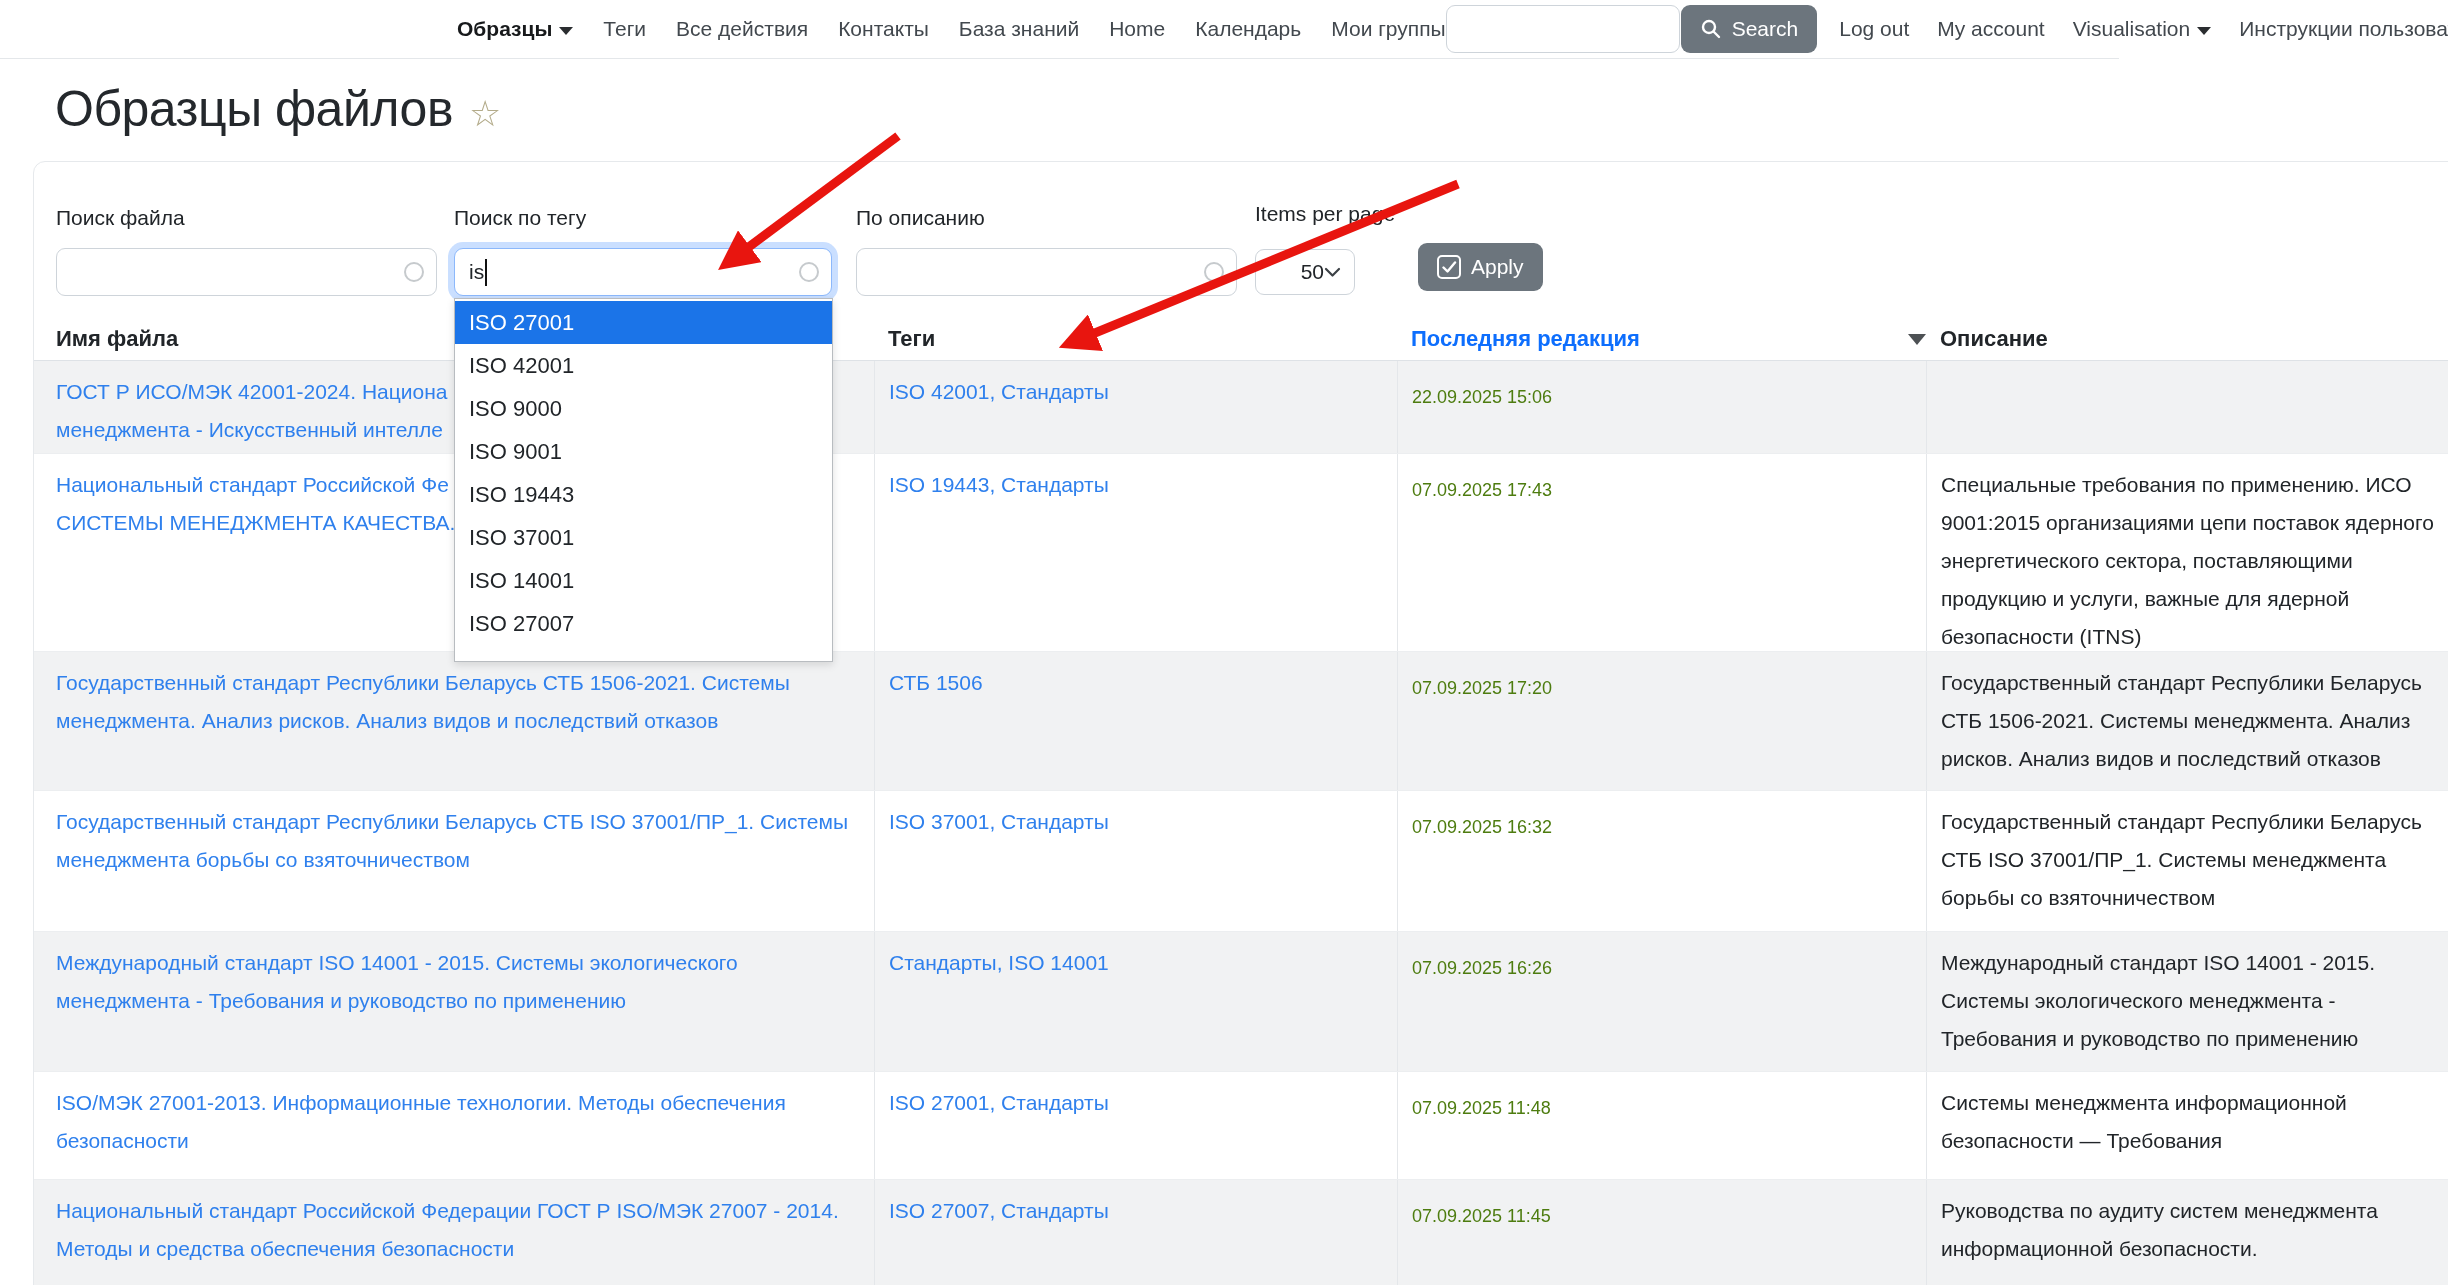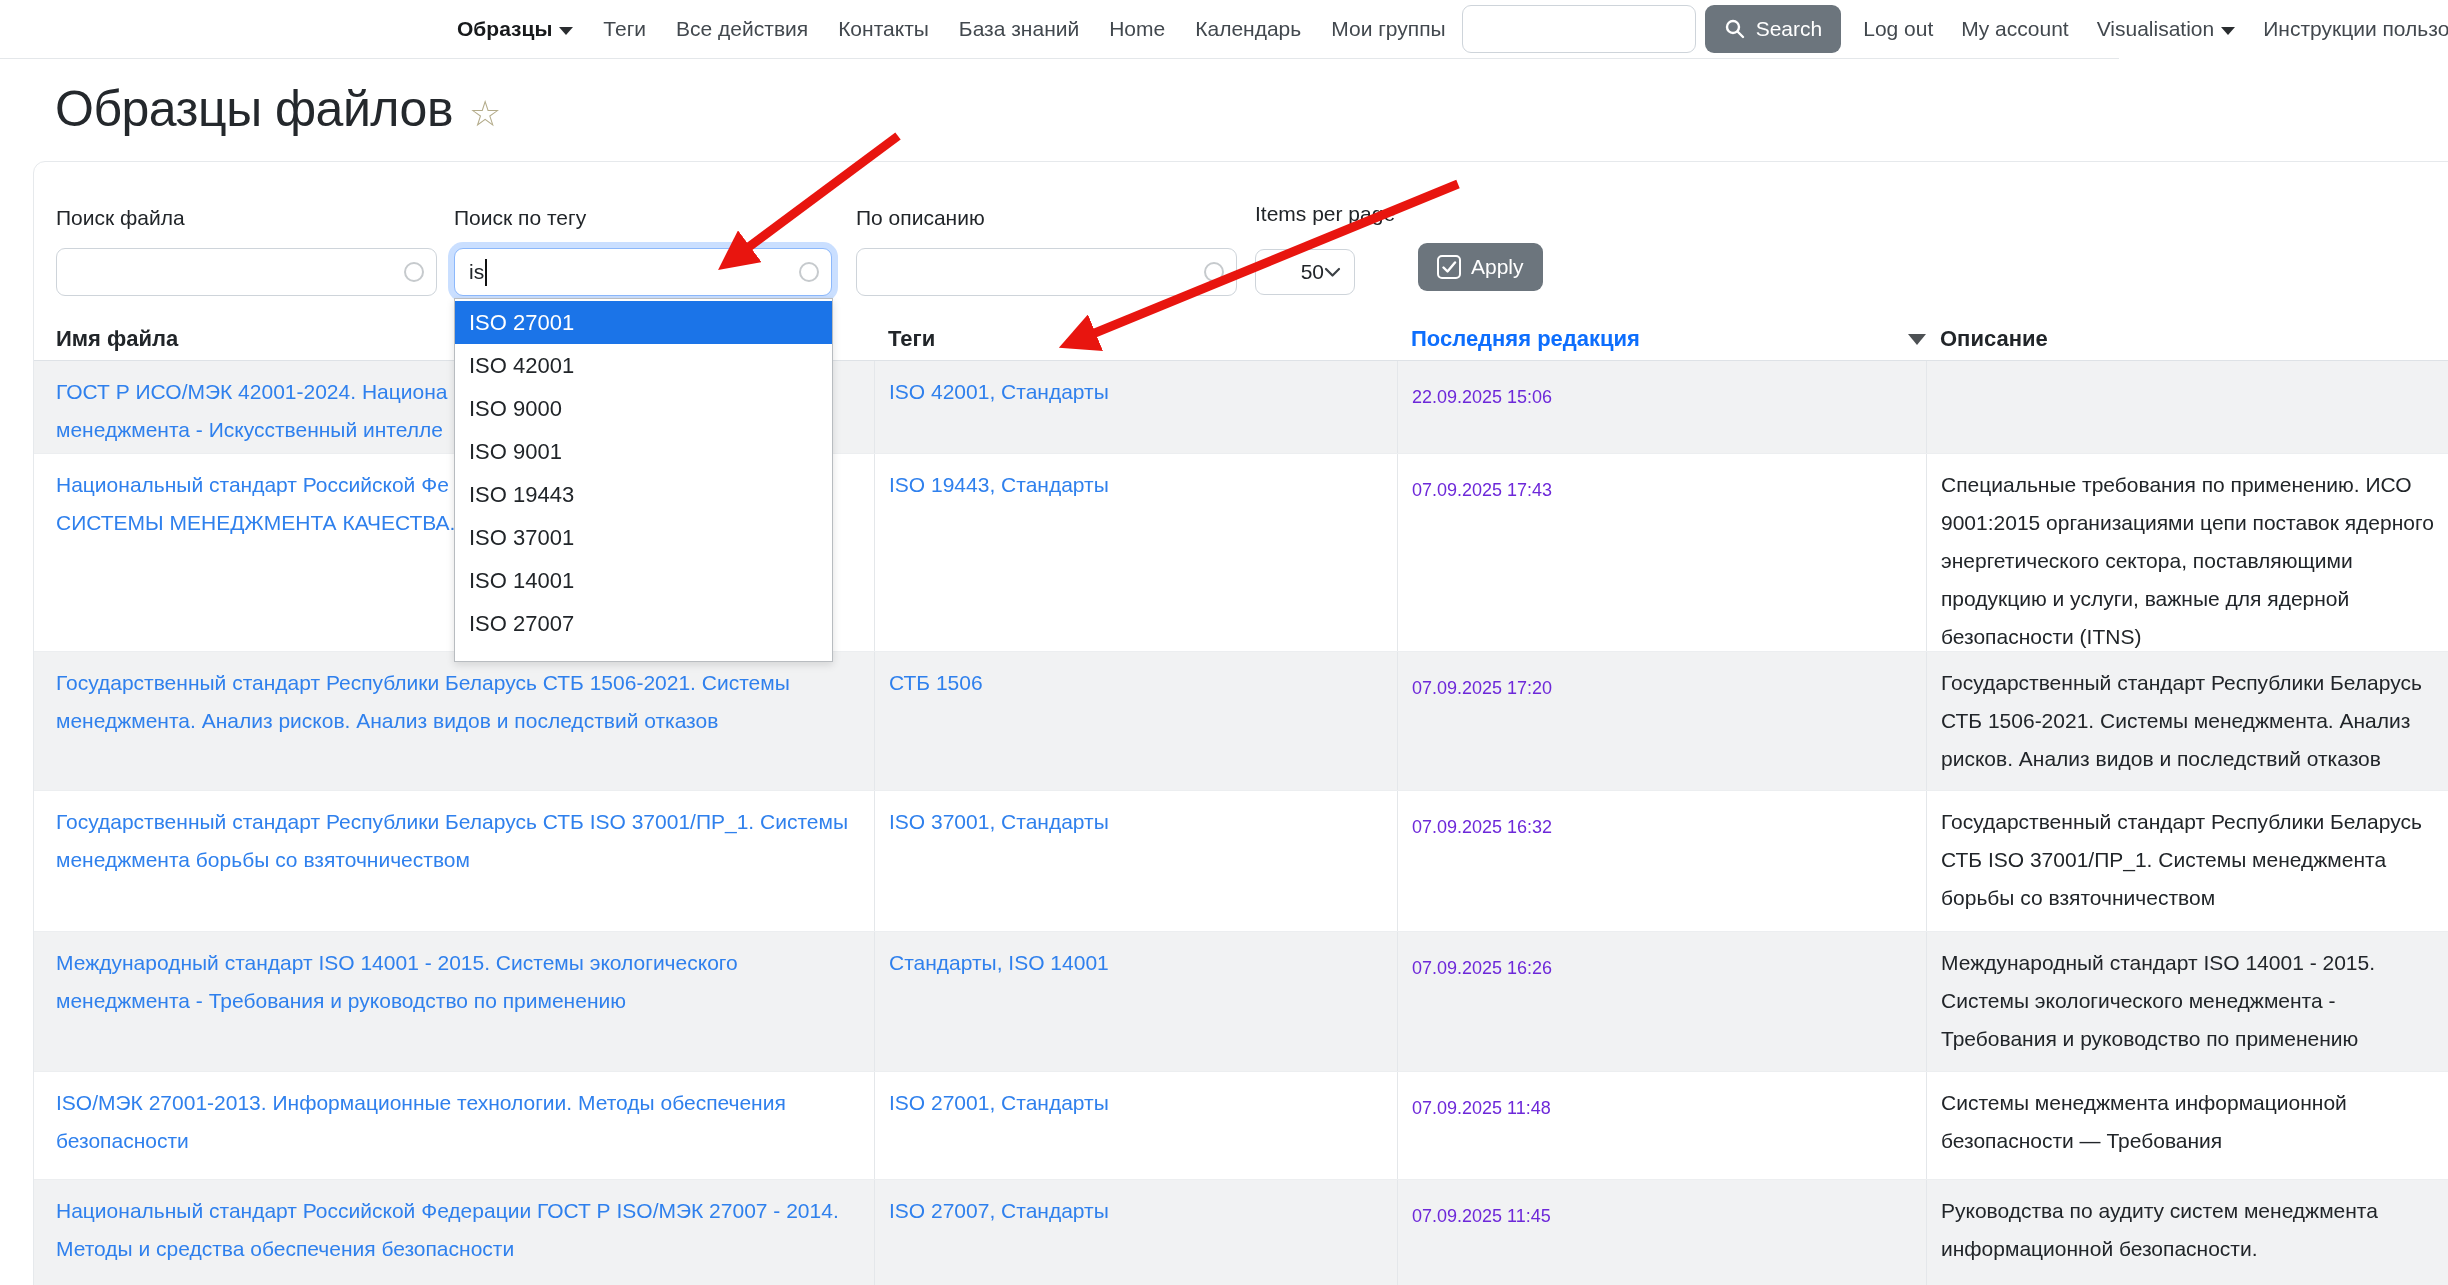--- a/index.html
+++ b/index.html
@@ -9,21 +9,21 @@
 
   
   .topnav { position:absolute; top:0; left:0; width:2119px; height:59px;
     display:flex; align-items:center; border-bottom:1px solid #e4e7ea;
     padding-left:457px; font-size:21px; color:#42484e; white-space:nowrap; }
   .nav-left { display:flex; align-items:center; gap:30px; }
   .nav-item { cursor:pointer; display:inline-flex; align-items:center; gap:7px; }
   .nav-item.bold { font-weight:700; color:#17191b; }
   .caret { width:0; height:0; border-left:7px solid transparent; border-right:7px solid transparent;
     border-top:8px solid #2a2d30; display:inline-block; margin-top:3px; }
-  .nav-search { display:flex; align-items:center; gap:9px; margin-left:16px; }
+  .nav-search { display:flex; align-items:center; gap:1px; }
   .nav-search-input { width:234px; height:48px; border:1px solid #ced4da; border-radius:9px;
     font-size:21px; padding:0 14px; outline:none; }
   .btn-gray { display:inline-flex; align-items:center; gap:10px; background:#6c757d; color:#fff;
     border:none; border-radius:9px; height:48px; padding:0 19px; font-size:21px; cursor:pointer;
     font-family:inherit; }
   .nav-right { display:flex; align-items:center; gap:28px; margin-left:22px; color:#42484e; }
 
   
   .page-title { position:absolute; top:80px; left:55px; display:flex; align-items:flex-start; gap:16px; }
   .page-title h1 { font-size:50px; font-weight:400; color:#24282c; letter-spacing:-0.5px; }
@@ -64,21 +64,21 @@
   .trow:nth-child(4) { height:141px; }
   .trow:nth-child(5) { height:140px; }
   .trow:nth-child(6) { height:108px; }
   .trow:nth-child(7) { height:170px; }
   .cell { padding:12px 18px 10px 14px; font-size:21px; line-height:38px; overflow:hidden; }
   .cell + .cell { border-left:1px solid #e4e7ea; }
   .cell.name { padding-left:22px; }
   .file-link { color:#2f80ed; cursor:pointer; white-space:pre-line; text-decoration:none; }
   .cell.tags { color:#2f80ed; }
   .tag-link { color:#2f80ed; cursor:pointer; text-decoration:none; }
-  .cell.date { font-size:18px; color:#6d28d9; padding-top:17px; }
+  .cell.date { font-size:18px; color:#4d7c0f; padding-top:17px; }
   .cell.desc { white-space:pre-line; }
 
   
   .dropdown { position:absolute; left:420px; top:136px; width:379px; background:#fff;
     border:1px solid #b8bcc0; box-shadow:0 3px 8px rgba(0,0,0,.12); z-index:50;
     padding:2px 0 16px 0; }
   .dd-item { height:43px; line-height:43px; padding-left:14px; font-size:22px; color:#212529;
     cursor:pointer; }
   .dd-item.selected { background:#1b74e8; color:#fff; }
 

